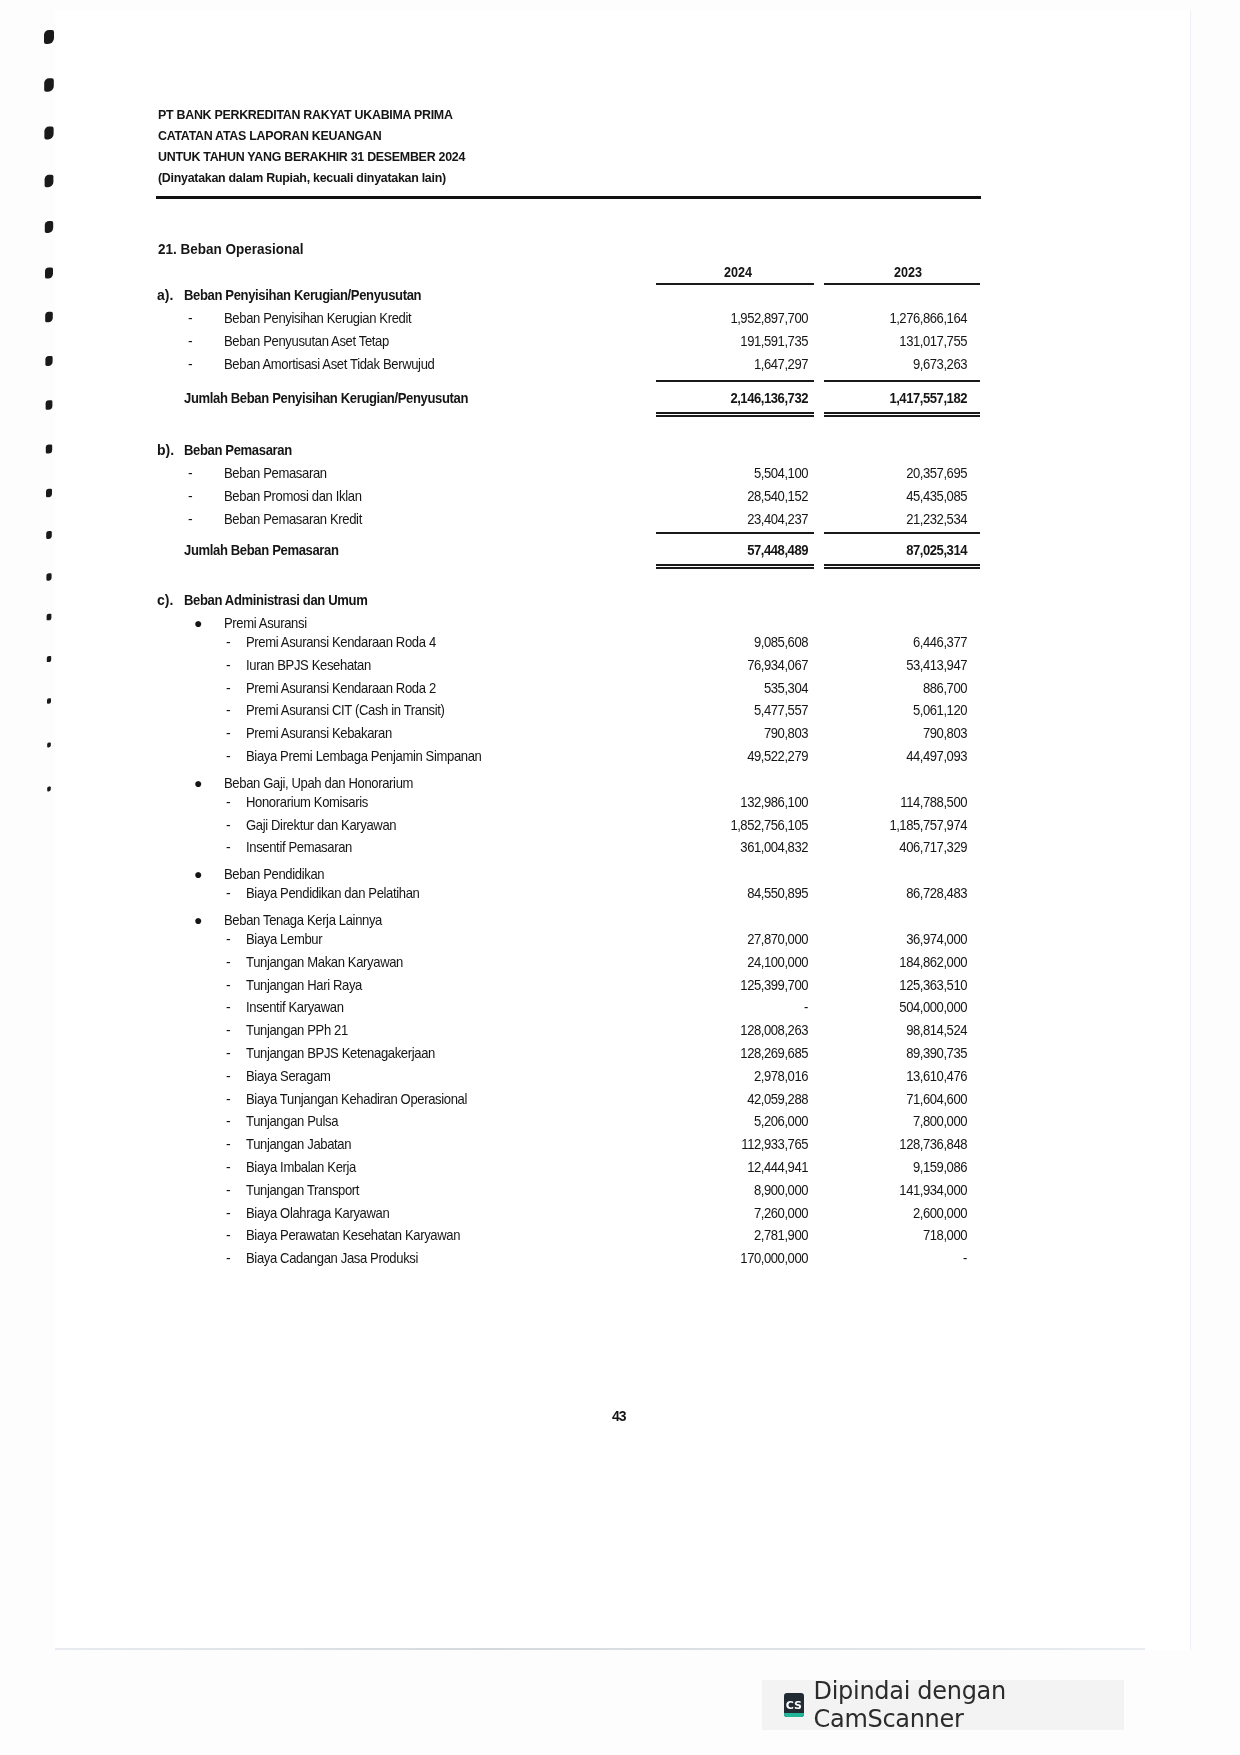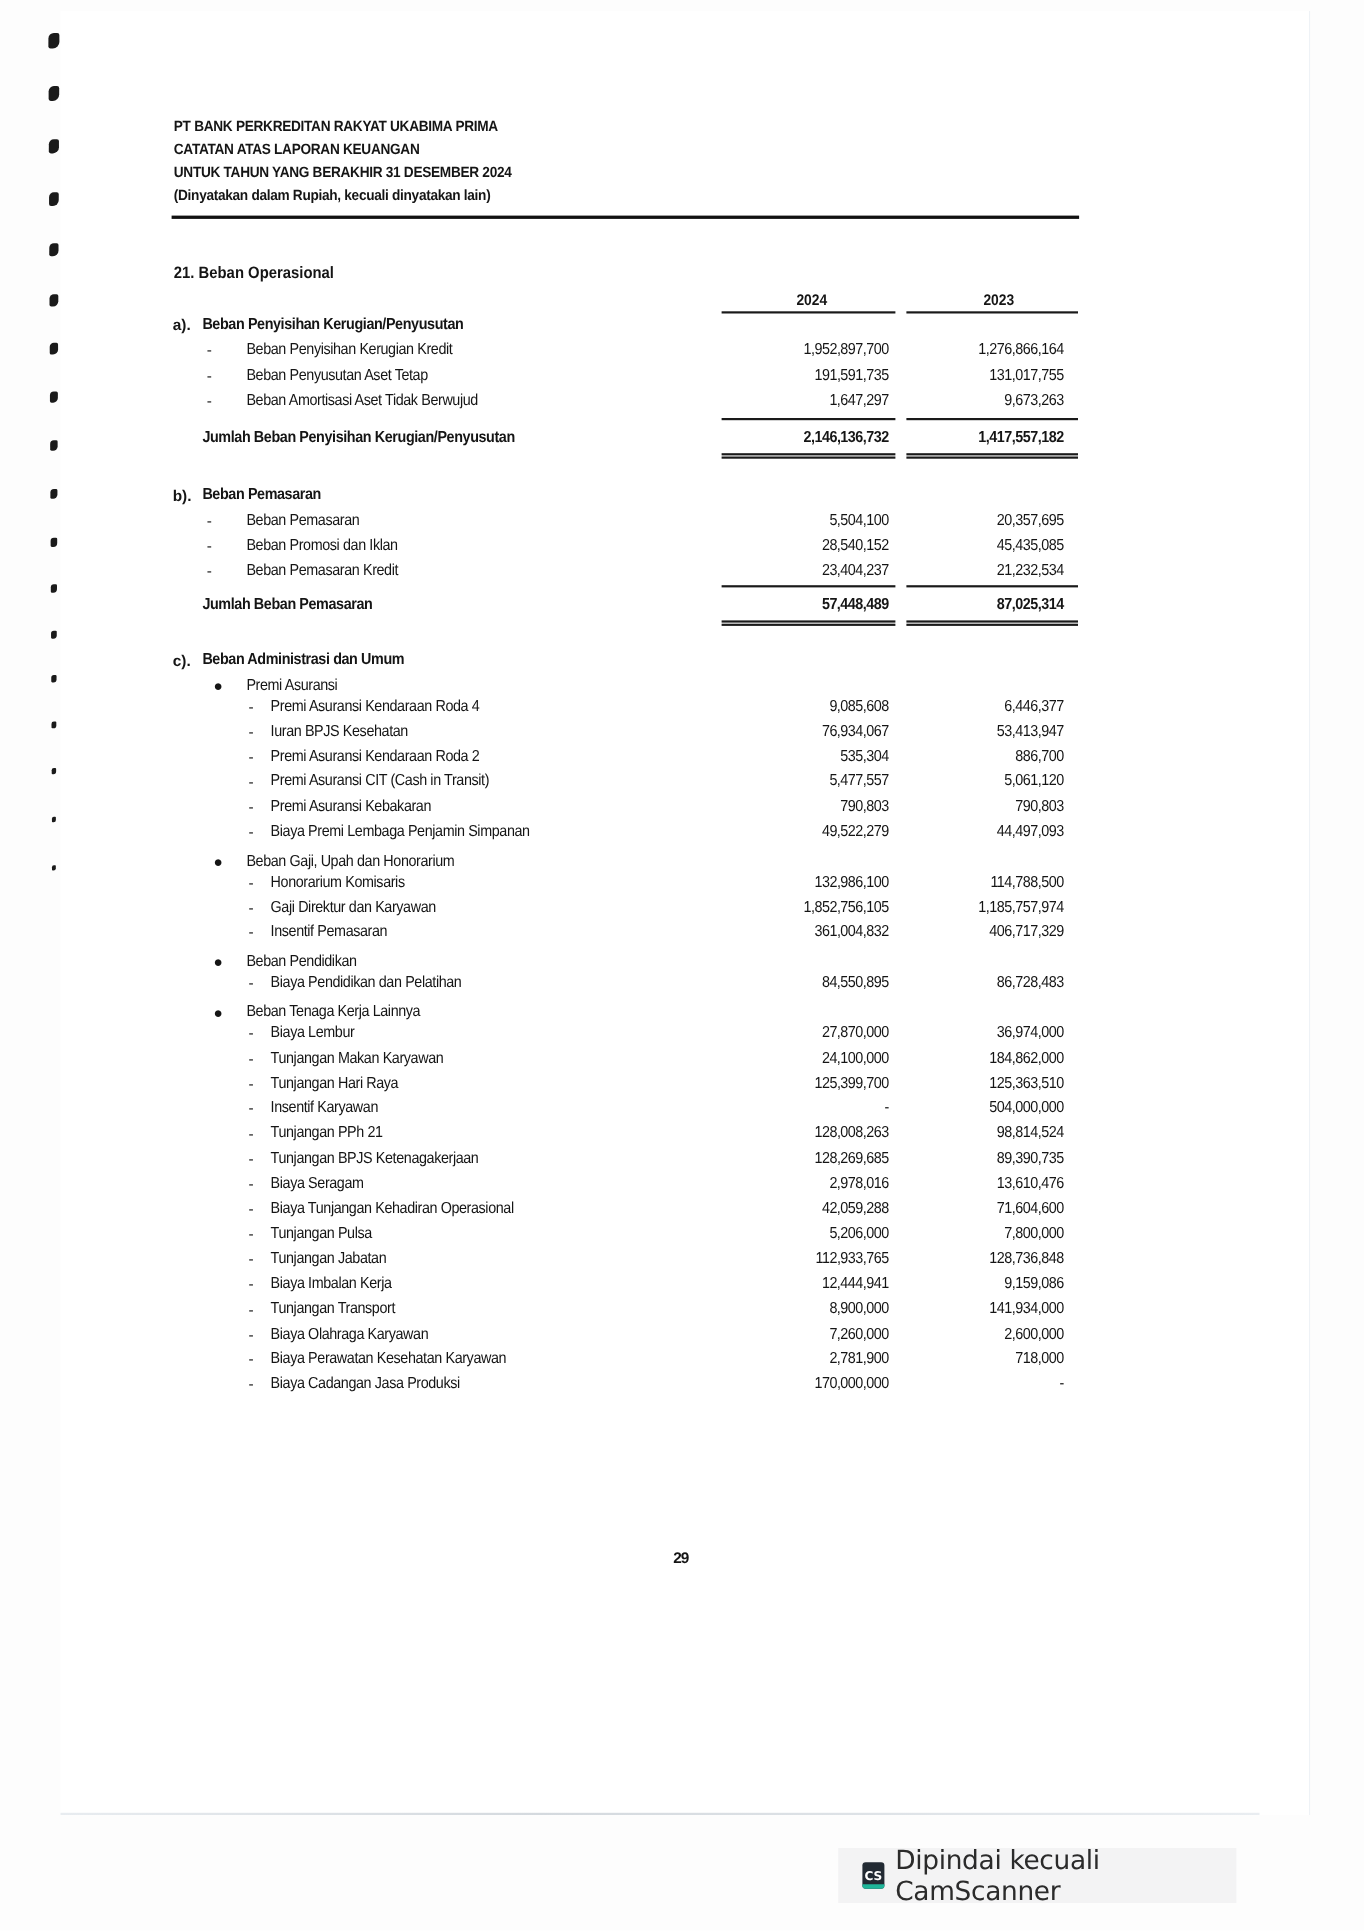--- a/index.html
+++ b/index.html
@@ -347,18 +347,18 @@
       <span class="v v23">718,000</span>
     </div>
     <div class="row" style="top: 1250.2px;">
       <span class="marker" style="left: 226px; font-weight: normal;">-</span>
       <span class="lbl" style="left: 246px;">Biaya Cadangan Jasa Produksi</span>
       <span class="v v24">170,000,000</span>
       <span class="v v23">-</span>
     </div>
   </div>
 
-<div class="page-number">29</div>
+<div class="page-number">43</div>
 
 <div class="watermark">
   <div class="cs-logo">CS</div>
-  <div class="watermark-text">Dipindai kecuali CamScanner</div>
+  <div class="watermark-text">Dipindai dengan CamScanner</div>
 </div>
 
 </body></html>

